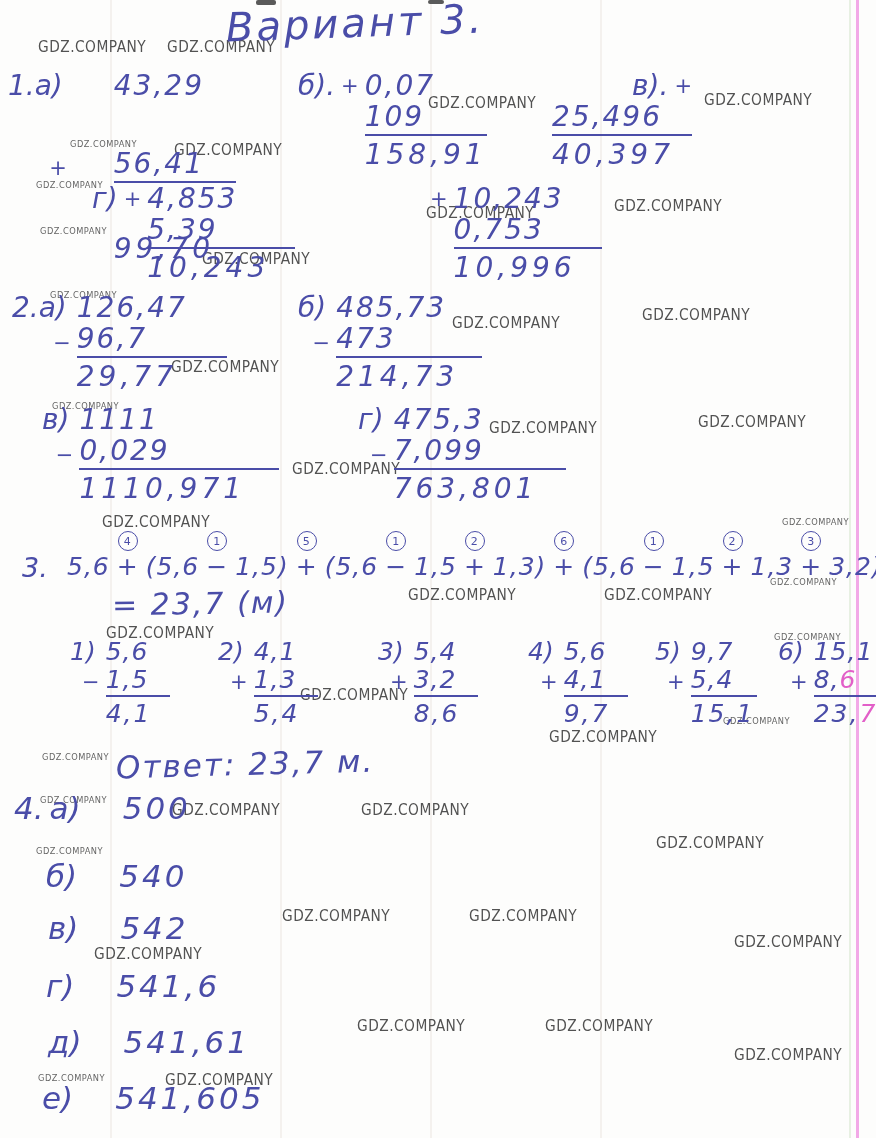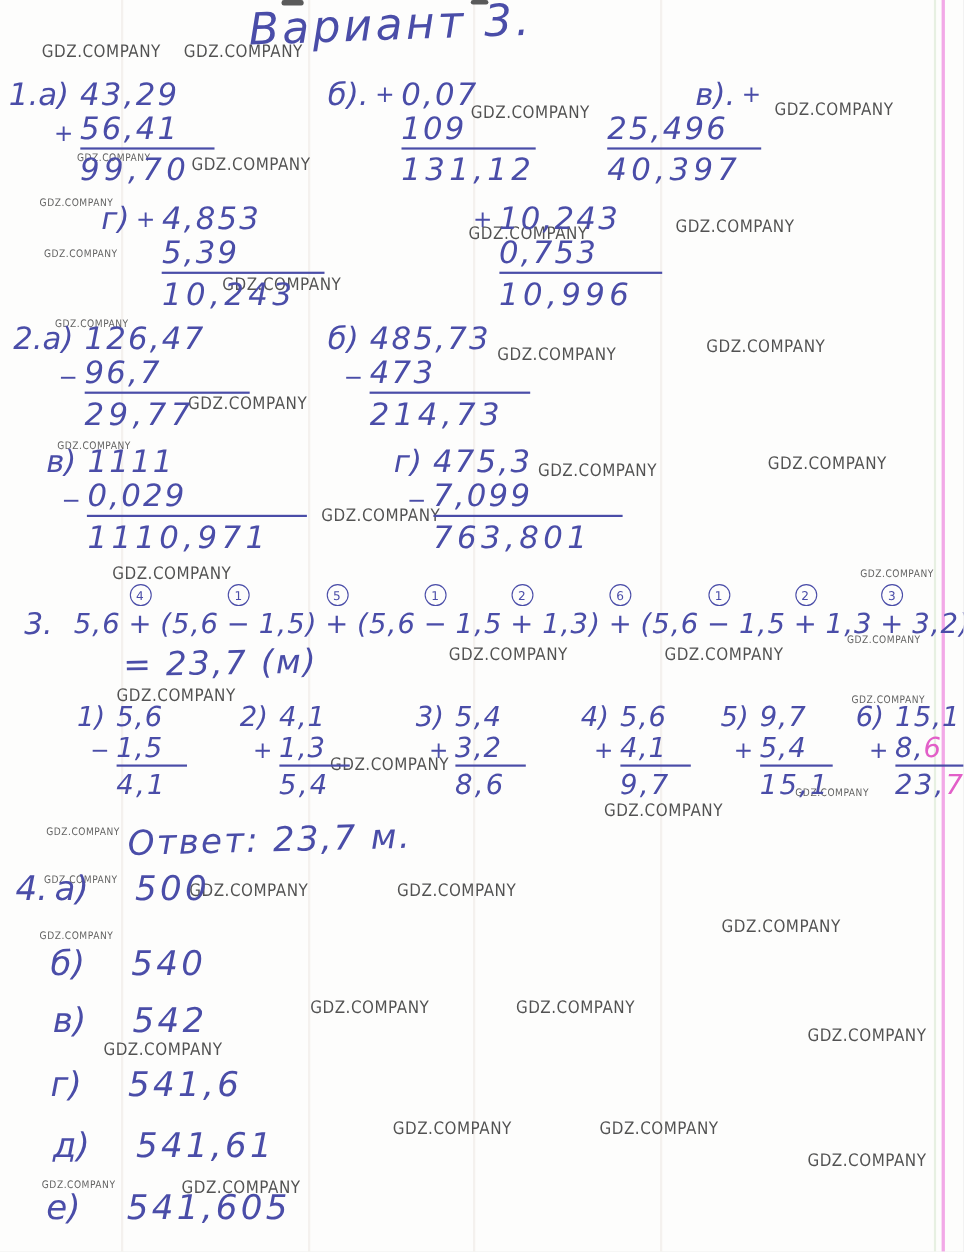--- a/index.html
+++ b/index.html
@@ -125,21 +125,21 @@
       <div class="wm" style="left: 94px; top: 944px;">GDZ.COMPANY</div>
       <div class="wm" style="left: 357px; top: 1016px;">GDZ.COMPANY</div>
       <div class="wm" style="left: 545px; top: 1016px;">GDZ.COMPANY</div>
       <div class="wm" style="left: 734px; top: 1045px;">GDZ.COMPANY</div>
       <div class="wm wm-sm" style="left: 38px; top: 1073px;">GDZ.COMPANY</div>
       <div class="wm" style="left: 165px; top: 1070px;">GDZ.COMPANY</div>
     </div>
 
   <div class="hw title">Вариант 3.</div>
 
-  <div class="op" style="left:8px;top:70px;--w:122px;">
+  <div class="op" style="left:8px;top:70px;gap:47px;--w:122px;">
     <span class="c1">
         <span class="lbl">1.a)</span>
       </span>
     <span class="num top">43,29</span>
     <span class="c1">
         <span class="sgn">+</span>
       </span>
     <span class="num bot">56,41</span>
     <span class="c1"></span>
     <span class="num res">99,70</span>
@@ -147,21 +147,21 @@
 
   <div class="op" style="left:298px;top:70px;--w:118px;">
     <span class="c1">
         <span class="lbl">б).</span>
         <span class="sgn">+</span>
       </span>
     <span class="num top">0,07</span>
     <span class="c1"></span>
     <span class="num bot">109</span>
     <span class="c1"></span>
-    <span class="num res">131,12</span>
+    <span class="num res">158,91</span>
   </div>
 
   <div class="op" style="left:552px;top:70px;--w:140px;">
     <span class="c1">
         <span class="lbl">в).</span>
         <span class="sgn">+</span>
       </span>
     <span class="c1"></span>
     <span class="num bot">25,496</span>
     <span class="c1"></span>

